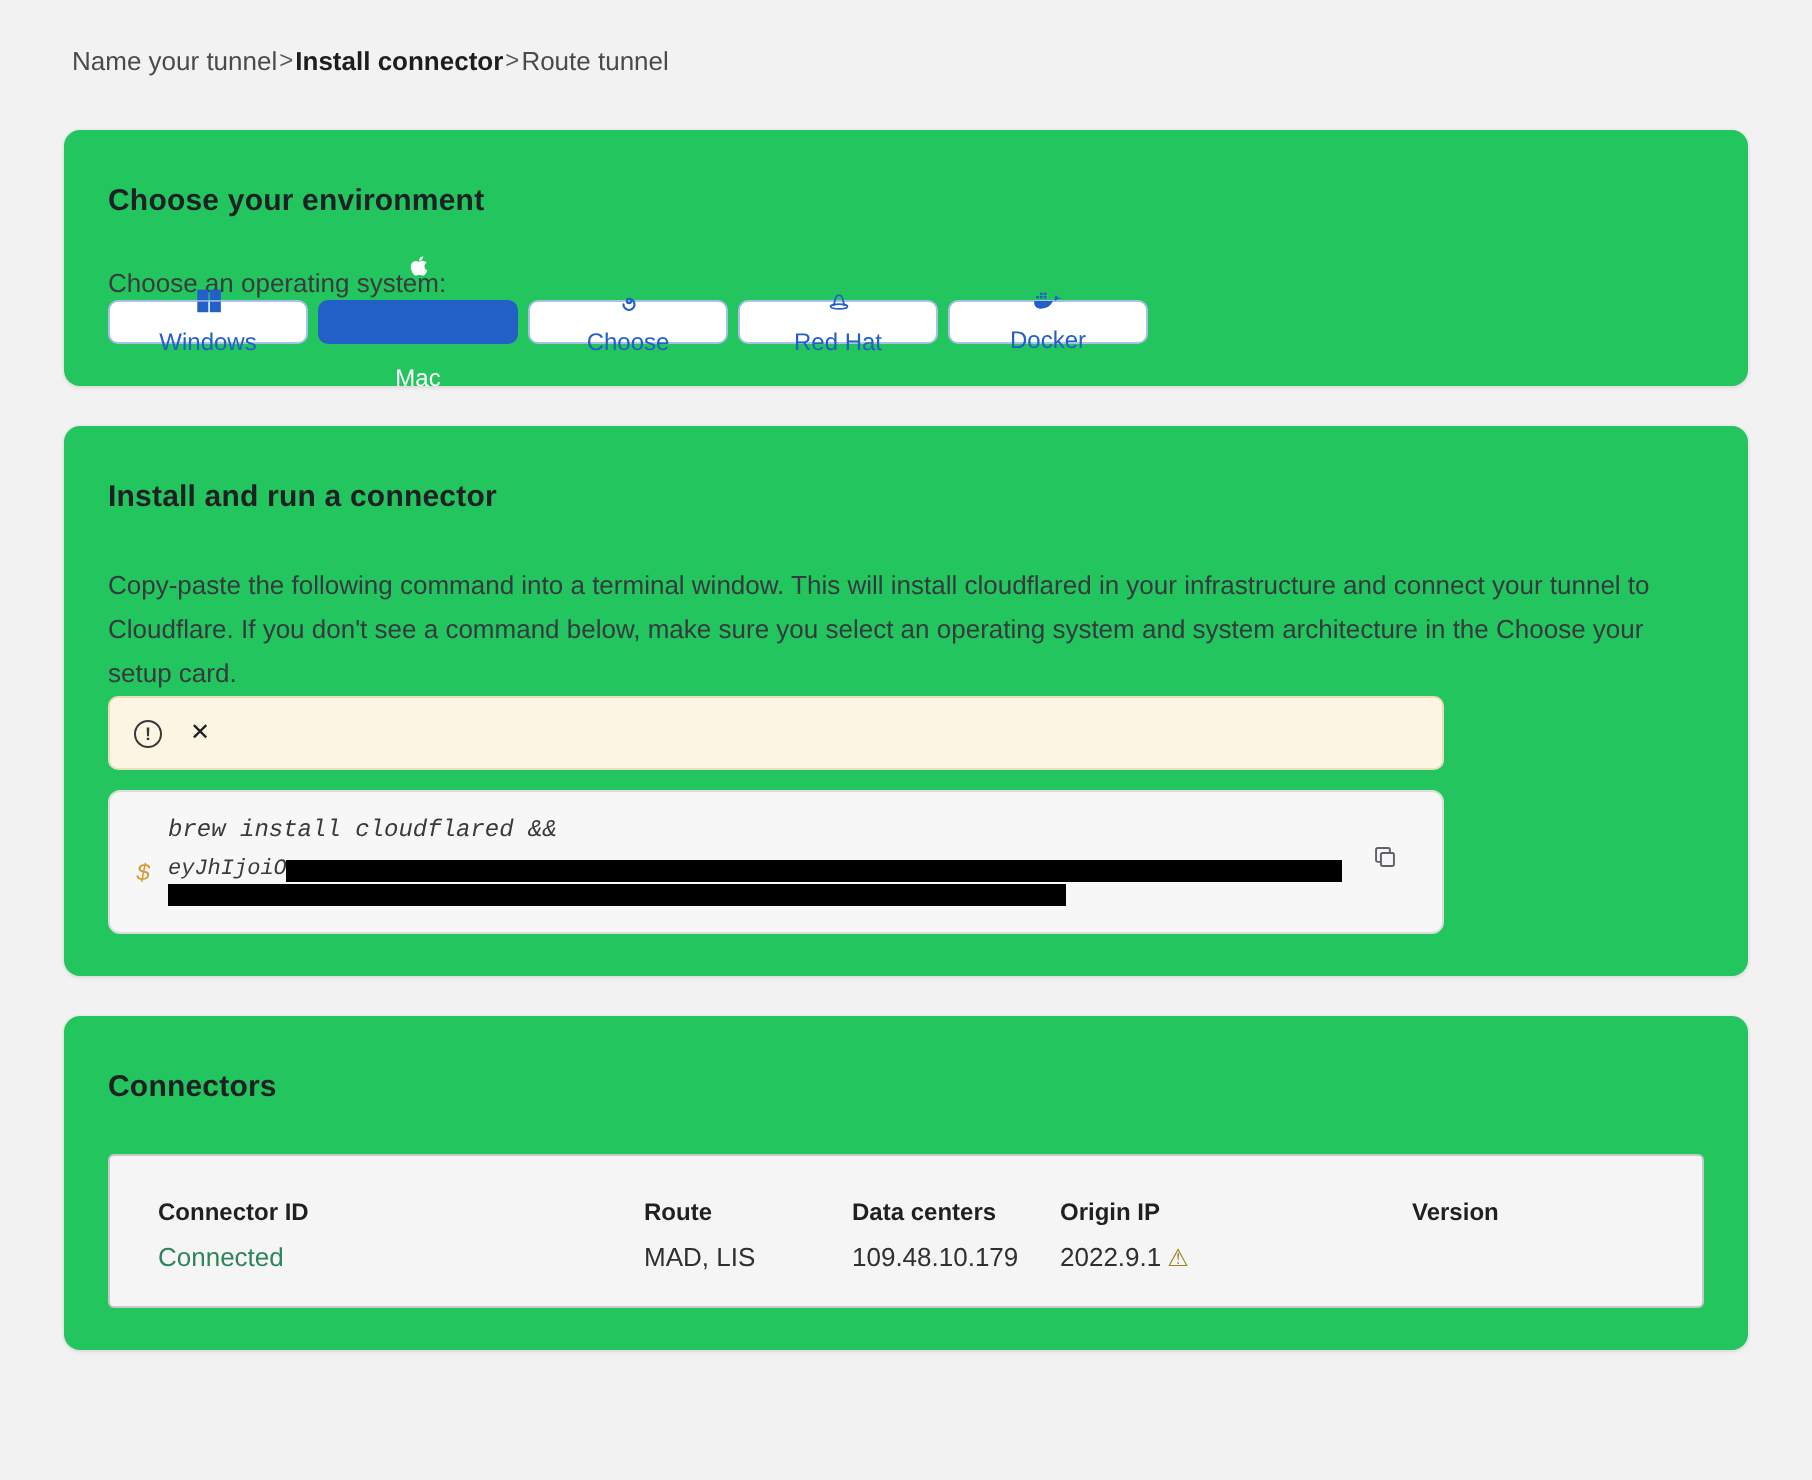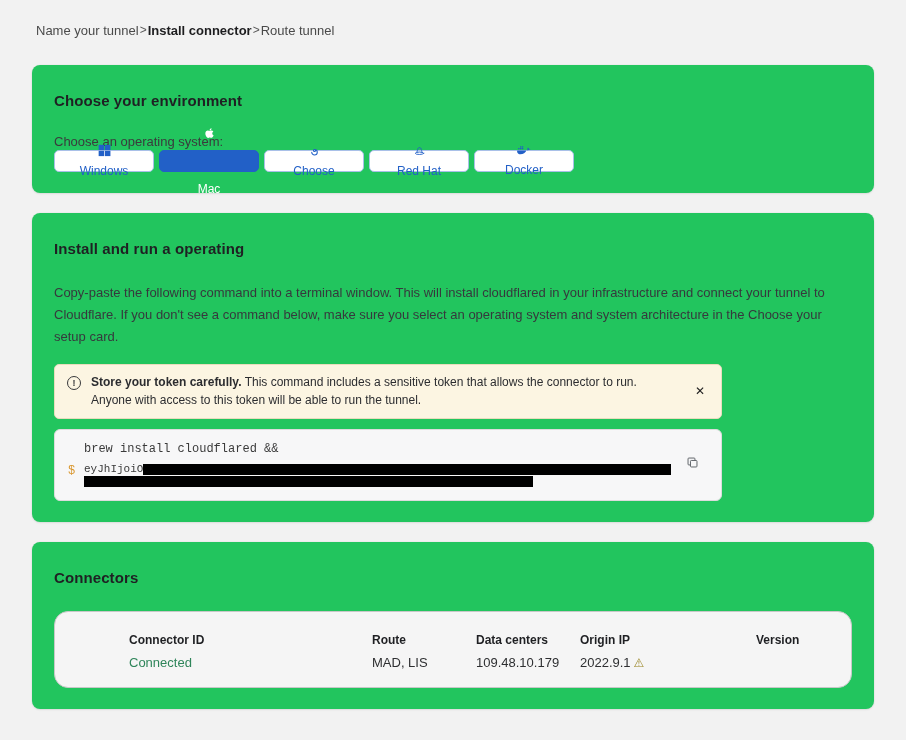--- a/index.html
+++ b/index.html
@@ -45,21 +45,21 @@
     color: #2260c7; font-size: 12px; font-family: "Liberation Sans", sans-serif;
     cursor: pointer;
     flex-direction: column;
   }
   .os-btn svg { display: block; flex: 0 0 auto; }
   .os-btn.selected { background: #2260c7; border-color: #2260c7; color: #fff; gap: 42px; }
 
   
   .card-desc {
     font-size: 13px; line-height: 22px; color: #36393d;
-    margin-bottom: 16px; max-width: 800px;
+    max-width: 800px;
   }
   .banner {
     width: 668px; display: flex; align-items: flex-start; gap: 10px;
     background: #fcf5e2; border: 1px solid #e9ddbd; border-radius: 5px;
     padding: 8px 12px 9px; margin-bottom: 10px;
   }
   .alert-circle {
     flex: 0 0 auto; width: 14px; height: 14px; margin-top: 3px;
     border: 1.4px solid #38393b; border-radius: 50%;
     display: flex; align-items: center; justify-content: center;
@@ -71,42 +71,42 @@
     flex: 0 0 auto; align-self: center; background: none; border: none;
     font-size: 12px; color: #222; cursor: pointer; padding: 2px 4px;
   }
 
   .codeblock {
     position: relative;
     width: 668px;
     background: #f7f7f8; border: 1px solid #dcdcdc; border-radius: 6px;
     padding: 12px 40px 12px 29px;
     font-family: "Liberation Mono", monospace;
-    font-size: 12px; color: #3a3a3a; line-height: 15px;
+    font-size: 12px; color: #3a3a3a; line-height: 15px; font-style: italic;
   }
   .code-line1 { margin-bottom: 7px; }
   .code-prompt {
     position: absolute; left: 13px; top: 34px;
     color: #d9972f; font-family: "Liberation Mono", monospace; font-size: 12px;
   }
   .token-line { height: 12px; line-height: 11px; white-space: nowrap; }
   .token-prefix { font-size: 11px; vertical-align: top; }
   .redact { display: inline-block; background: #000; height: 11px; vertical-align: top; }
   .redact-1 { width: 528px; }
   .redact-2 { width: 449px; }
   .copy-btn {
     position: absolute; right: 22px; top: 26px;
     background: none; border: none; cursor: pointer; padding: 0;
     color: #5f6368;
   }
 
   
   .connectors-table {
-    border: 1px solid #c8c8c8; border-radius: 14px; background: #f5f5f5;
-    padding: 21px 10px 17px 74px;
+    border: 1px solid #c8c8c8; border-radius: 3px; background: #f5f5f5;
+    padding: 21px 10px 17px 24px;
     display: grid;
     grid-template-columns: 243px 104px 104px 176px auto;
     row-gap: 8px;
     align-items: center;
   }
   .th { font-size: 12px; font-weight: 700; color: #1f2023; }
   .td { font-size: 13px; color: #2e2f31; }
   .td.status { color: #2f855a; }
   .warn-glyph { color: #97821e; font-family: "DejaVu Sans", sans-serif; font-size: 12px; margin-left: 3px; }
 </style>
@@ -179,29 +179,25 @@
               <rect x="7.8" y="1.3" width="2.2" height="2"></rect>
             </svg>
         </span>
         <span>Docker</span>
       </button>
 
     </div>
   </section>
 
   <section class="card">
-    <h2 class="card-title">Install and run a operating</h2>
+    <h2 class="card-title">Install and run a connector</h2>
     <p class="card-desc">Copy-paste the following command into a terminal window. This will install cloudflared in your infrastructure and connect your tunnel to Cloudflare. If you don't see a command below, make sure you select an operating system and system architecture in the Choose your setup card.</p>
 
     <div class="banner">
       <span class="alert-circle">!</span>
-      <span class="banner-text">
-        <b>Store your token carefully.</b>
-        <span>This command includes a sensitive token that allows the connector to run. Anyone with access to this token will be able to run the tunnel.</span>
-      </span>
       <button class="banner-close">✕</button>
     </div>
 
     <div class="codeblock">
       <div class="code-line1">brew install cloudflared &amp;&amp;</div>
       <span class="code-prompt">$</span>
       <div class="token-line">
         <span class="token-prefix">eyJhIjoiO</span><span class="redact redact-1"></span>
       </div>
       <div class="token-line">

